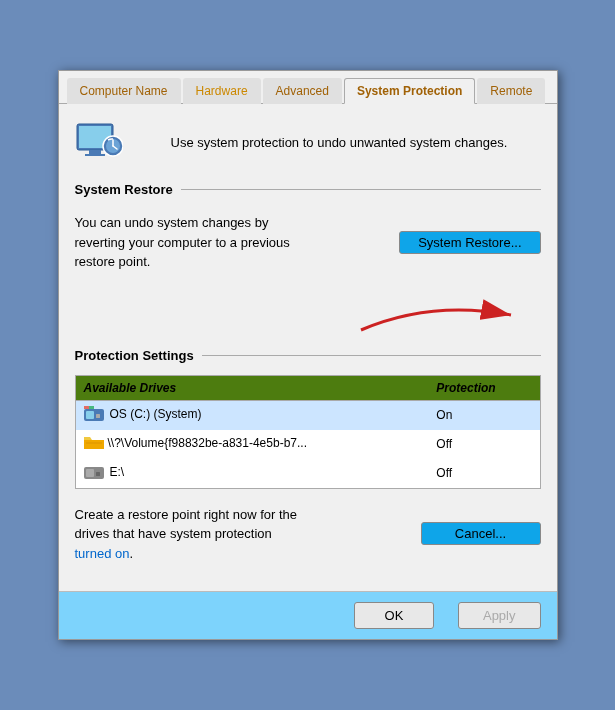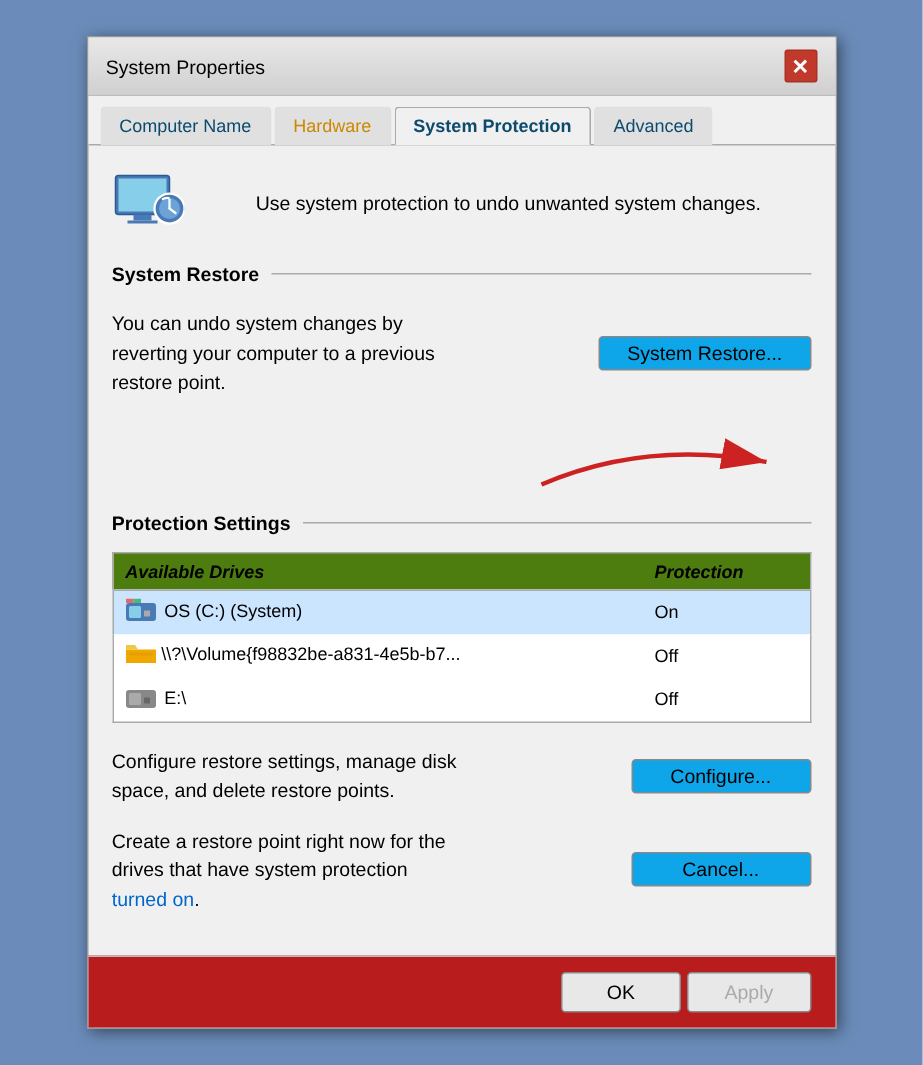--- a/index.html
+++ b/index.html
@@ -52,21 +52,21 @@
       padding: 6px 8px 0 8px;
       border-bottom: 1px solid #aaa;
       gap: 2px;
     }
     .tab {
       padding: 5px 12px;
       cursor: pointer;
       border: 1px solid transparent;
       border-bottom: none;
       font-size: 12px;
-      color: #0c4a6e;
+      color: #a16207;
       background: #e0e0e0;
       border-radius: 3px 3px 0 0;
       position: relative;
       bottom: -1px;
     }
     .tab.active {
       background: #f0f0f0;
       border: 1px solid #aaa;
       border-bottom: 1px solid #f0f0f0;
       z-index: 1;
@@ -199,22 +199,22 @@
       font-size: 13px;
       color: #000;
       max-width: 230px;
       line-height: 1.5;
     }
     .footer {
       border-top: 1px solid #bbb;
       padding: 10px 16px;
       display: flex;
       justify-content: flex-end;
-      gap: 4px;
-      background: #b91c1c;
+      gap: 24px;
+      background: #7dd3fc;
     }
     .footer-btn {
       padding: 5px 24px;
       background: #e8e8e8;
       border: 1px solid #888;
       border-radius: 3px;
       cursor: pointer;
       font-size: 13px;
       min-width: 80px;
       text-align: center;
@@ -222,30 +222,27 @@
     .footer-btn.disabled {
       color: #aaa;
       cursor: default;
     }
   </style>
 </head>
 <body>
 
 <div class="dialog">
 
-  <div class="title-bar">
-    <span class="title-bar-text">System Properties</span>
-    <div class="close-btn">✕</div>
-  </div>
 
   <div class="tabs">
     <div class="tab">Computer Name</div>
     <div class="tab hardware">Hardware</div>
+    <div class="tab">Advanced</div>
     <div class="tab active">System Protection</div>
-    <div class="tab">Advanced</div>
+    <div class="tab">Remote</div>
   </div>
 
   <div class="content">
 
     <div class="info-row">
       <svg class="info-icon" viewBox="0 0 48 48" xmlns="http://www.w3.org/2000/svg">
 
         <rect x="2" y="6" width="36" height="26" rx="2" fill="#4a7ab5" stroke="#2a5a95" stroke-width="1"></rect>
         <rect x="4" y="8" width="32" height="22" fill="#87ceeb"></rect>
         <rect x="14" y="32" width="12" height="4" fill="#4a7ab5"></rect>
@@ -334,24 +331,20 @@
                 <rect x="12" y="8" width="4" height="4" rx="0.5" fill="#666"></rect>
               </svg>
               <span>E:\</span>
             </span>
           </td>
           <td>Off</td>
         </tr>
       </tbody>
     </table>
 
-    <div class="config-row">
-      <span class="config-text">Configure restore settings, manage disk space, and delete restore points.</span>
-      <button class="btn">Configure...</button>
-    </div>
 
     <div class="config-row">
       <span class="create-text">
         Create a restore point right now for the drives that have system protection <span style="color:#0066cc">turned on</span>.
       </span>
       <button class="btn">Cancel...</button>
     </div>
   </div>
 
   <div class="footer">

